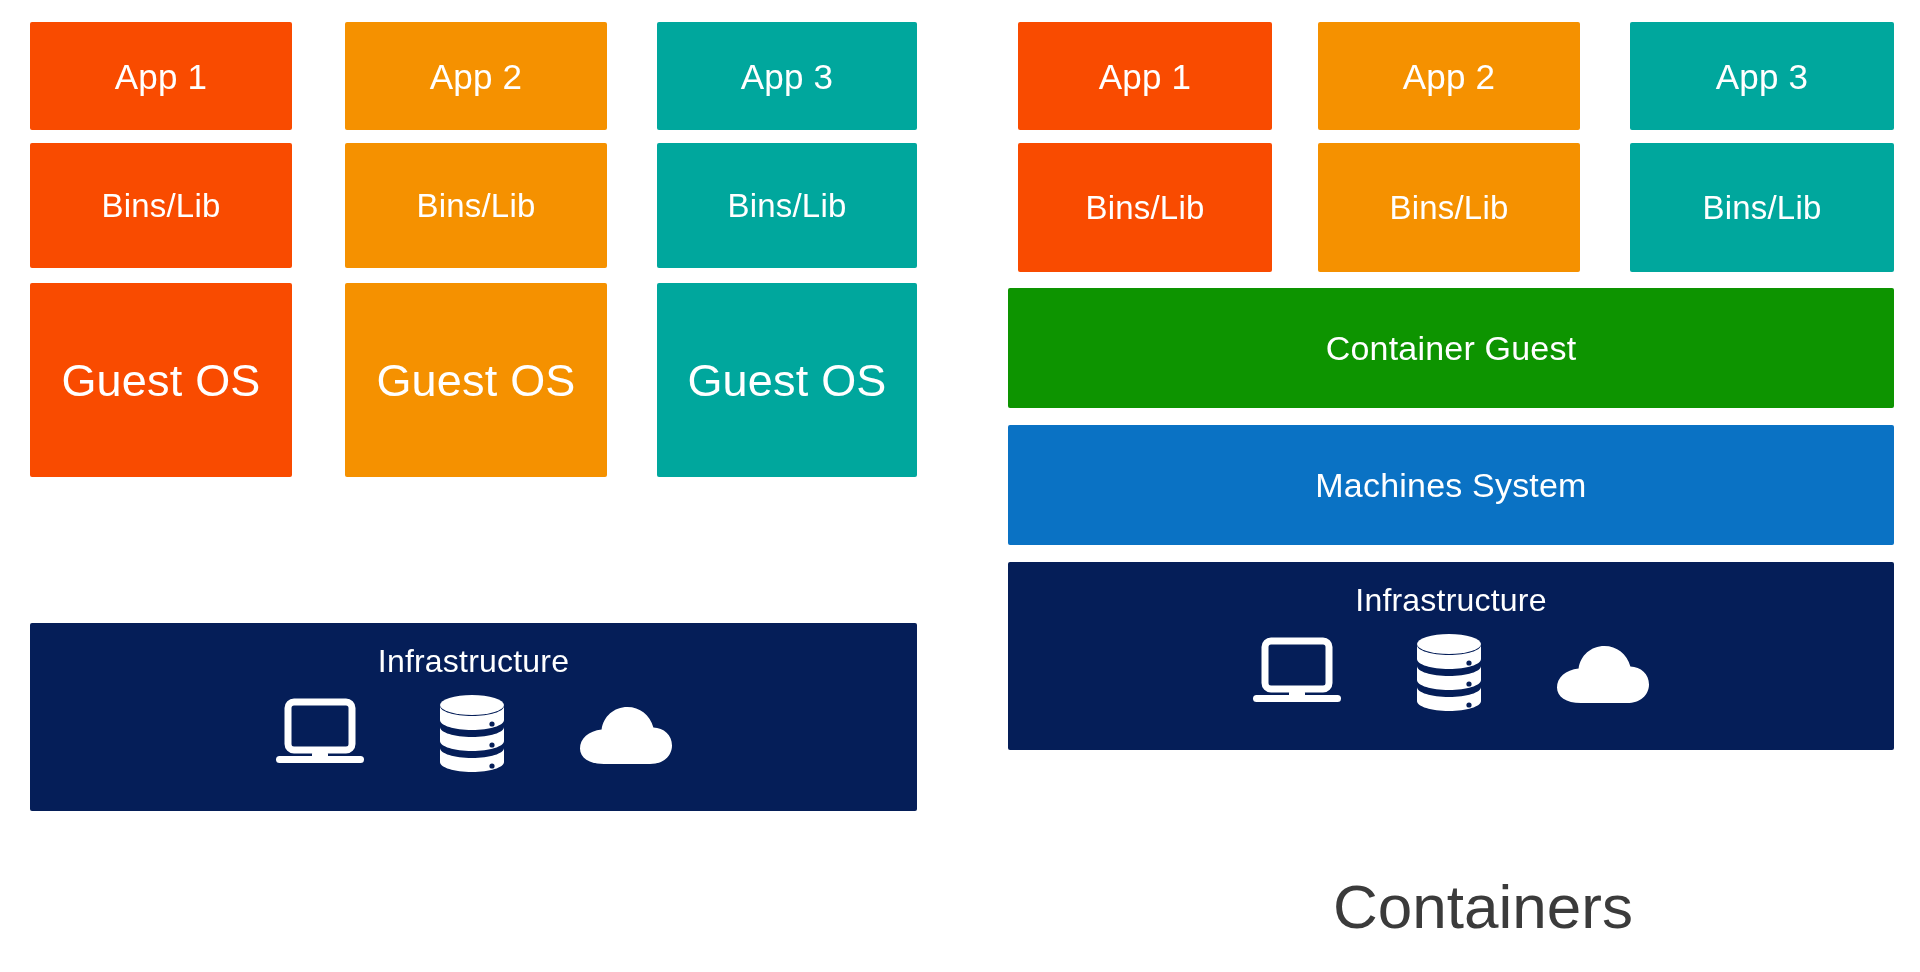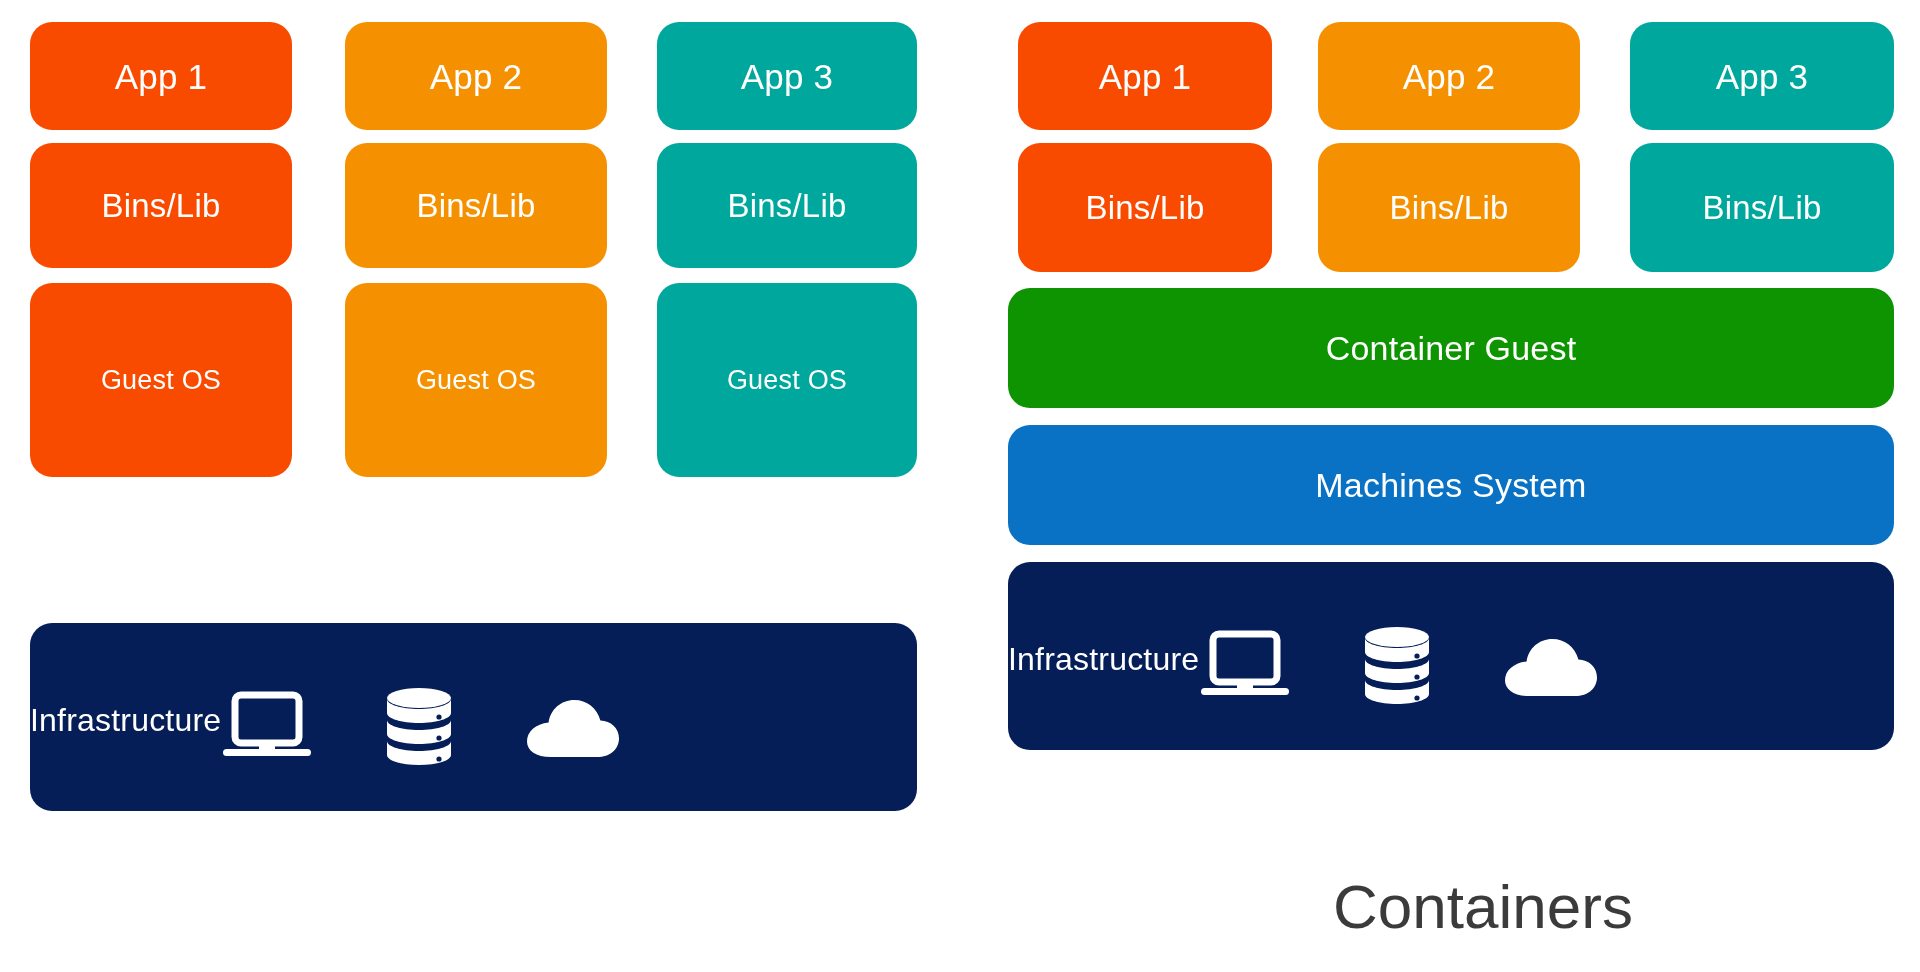--- a/index.html
+++ b/index.html
@@ -17,41 +17,42 @@
 
   .stage {
     position: absolute;
     left: 0; top: 0;
     width: 1920px;
     height: 972px;
   }
 
   .blk {
     position: absolute;
-    border-radius: 22px;
+    border-radius: 2px;
     box-sizing: border-box;
     display: flex;
     align-items: center;
     justify-content: center;
     color: #ffffff;
     font-weight: 400;
     letter-spacing: 0.2px;
     line-height: 1;
     text-align: center;
     user-select: none;
   }
 
   
   .blk.app     { font-size: 35px; }
   .blk.bins    { font-size: 33px; }
-  .blk.guest   { font-size: 27px; }
+  .blk.guest   { font-size: 45px; }
   .blk.wide    { font-size: 34px; }
 
   
   .blk.infra {
+    flex-direction: column;
     justify-content: flex-start;
     padding-top: 22px;
   }
   .infra-title {
     font-size: 32px;
     line-height: 1;
     margin-bottom: 16px;
   }
   .icon-row {
     display: flex;

